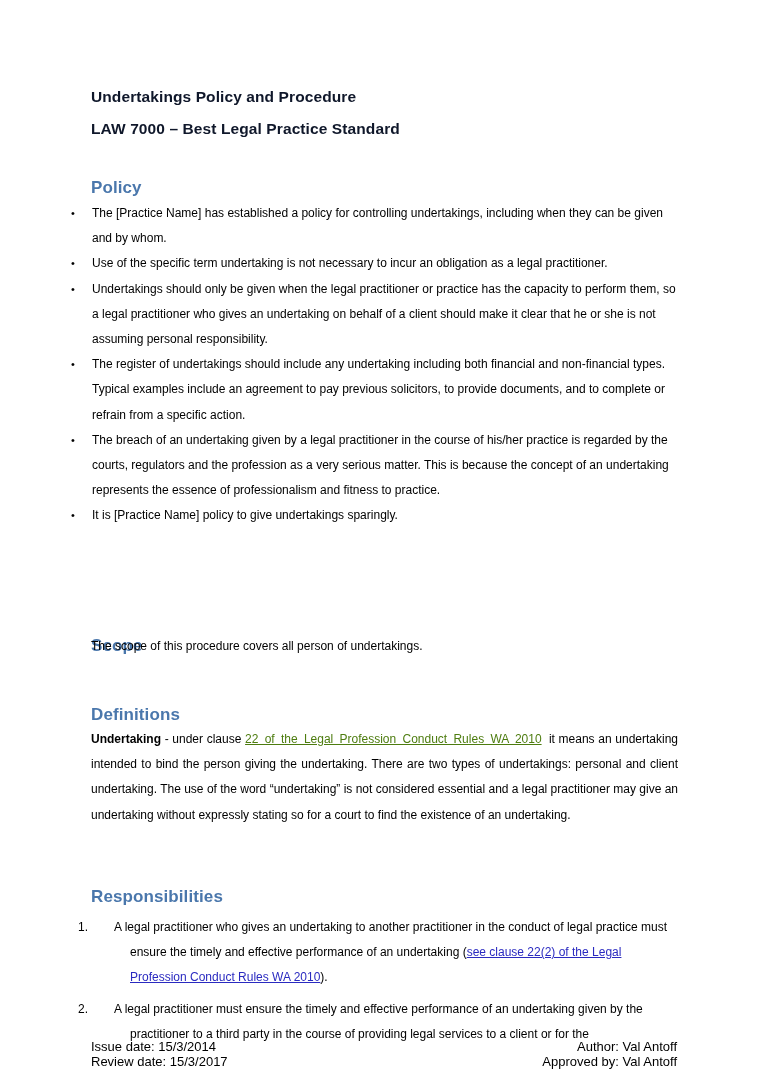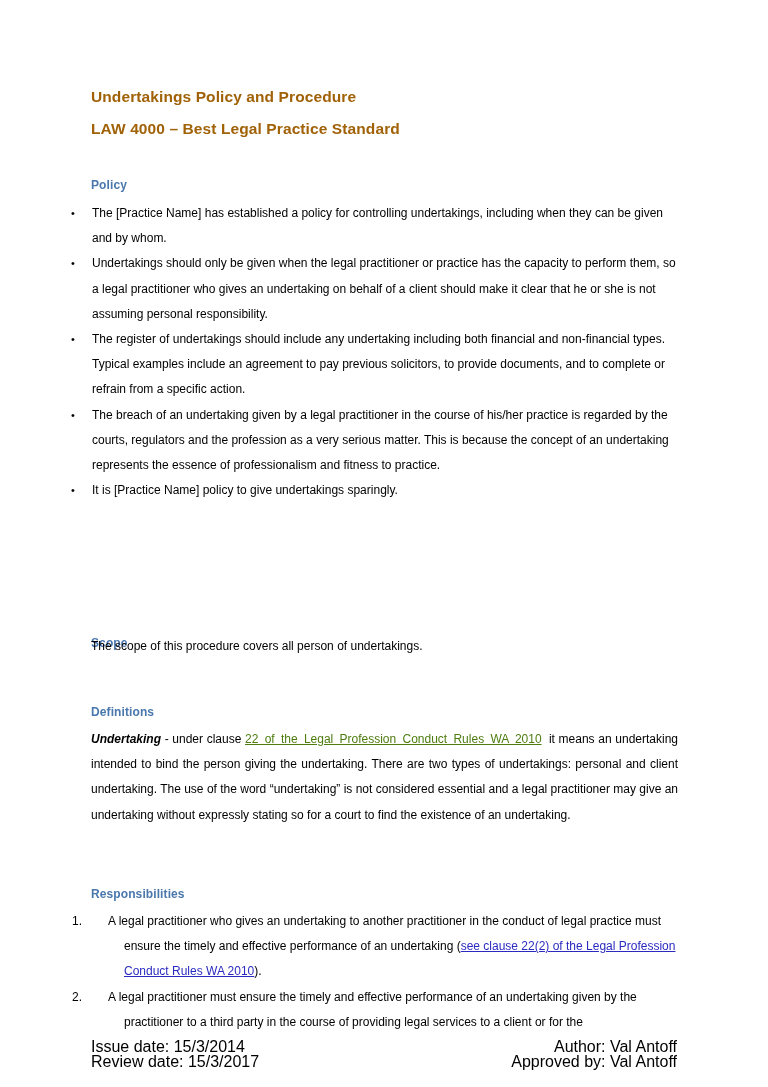--- a/index.html
+++ b/index.html
@@ -17,32 +17,32 @@
     overflow: hidden;
     box-sizing: border-box;
   }
 
   
   .doc-title {
     position: absolute;
     left: 91px;
     font-size: 15.5px;
     font-weight: bold;
-    color: #a16207;
+    color: #0f172a;
     letter-spacing: 0.1px;
     white-space: nowrap;
   }
   .doc-title.line1 { top: 88px; }
   .doc-title.line2 { top: 120px; }
 
   
   .section-heading {
     position: absolute;
     left: 91px;
-    font-size: 12px;
+    font-size: 17px;
     font-weight: bold;
     color: #4a77ac;
     letter-spacing: 0.1px;
     white-space: nowrap;
   }
 
   
   .body-block {
     position: absolute;
     font-size: 12px;
@@ -74,41 +74,40 @@
   
   ol.numbers {
     list-style: none;
     margin: 0;
     padding: 0;
     counter-reset: li;
   }
   ol.numbers > li {
     position: relative;
     padding-left: 46px;
-    margin: 0;
+    margin: 6px;
     counter-increment: li;
   }
   ol.numbers > li::before {
     content: counter(li) ".";
     position: absolute;
     left: 10px;
     top: 0;
     line-height: 25.2px;
   }
   ol.numbers > li .hang {
     display: block;
     text-indent: -16px;
     padding-left: 16px;
   }
 
   .para { margin: 0; }
 
   .bold-italic {
     font-weight: bold;
-    font-style: italic;
   }
 
   .doclink {
     color: #2a2ac0;
     text-decoration: underline;
   }
 
   .justified {
     text-align: justify;
   }
@@ -117,45 +116,46 @@
     text-decoration: underline;
     word-spacing: 2.6px;
   }
 
   
   .footer {
     position: absolute;
     left: 91px;
     right: 91px;
     top: 1040px;
-    font-size: 16px;
+    font-size: 13px;
     line-height: 14.6px;
     color: #000000;
   }
   .footer-row {
     display: flex;
     justify-content: space-between;
     align-items: baseline;
   }
   .footer-left, .footer-right { white-space: nowrap; }
   .footer-right { text-align: left; }
 </style>
 </head>
 <body>
 
 <div class="page">
 
   <div class="doc-title line1">Undertakings Policy and Procedure</div>
-  <div class="doc-title line2">LAW 4000 – Best Legal Practice Standard</div>
+  <div class="doc-title line2">LAW 7000 – Best Legal Practice Standard</div>
 
   <div class="section-heading" style="top:178px;">Policy</div>
 
   <div class="body-block" style="left:62px; top:201px; width:616px;">
     <ul class="bullets">
       <li><span>The [Practice Name] has established a policy for controlling undertakings, including when they can be given and by whom.</span></li>
+      <li><span>Use of the specific term undertaking is not necessary to incur an obligation as a legal practitioner.</span></li>
       <li><span>Undertakings should only be given when the legal practitioner or practice has the capacity to perform them, so a legal practitioner who gives an undertaking on behalf of a client should make it clear that he or she is not assuming personal responsibility.</span></li>
       <li><span>The register of undertakings should include any undertaking including both financial and non-financial types. Typical examples include an agreement to pay previous solicitors, to provide documents, and to complete or refrain from a specific action.</span></li>
       <li><span>The breach of an undertaking given by a legal practitioner in the course of his/her practice is regarded by the courts, regulators and the profession as a very serious matter. This is because the concept of an undertaking represents the essence of professionalism and fitness to practice.</span></li>
       <li><span>It is [Practice Name] policy to give undertakings sparingly.</span></li>
     </ul>
   </div>
 
   <div class="section-heading" style="top:616px;margin-top:20px;">Scope</div>
 
   <div class="body-block" style="left:91px; top:634px; width:587px;">

